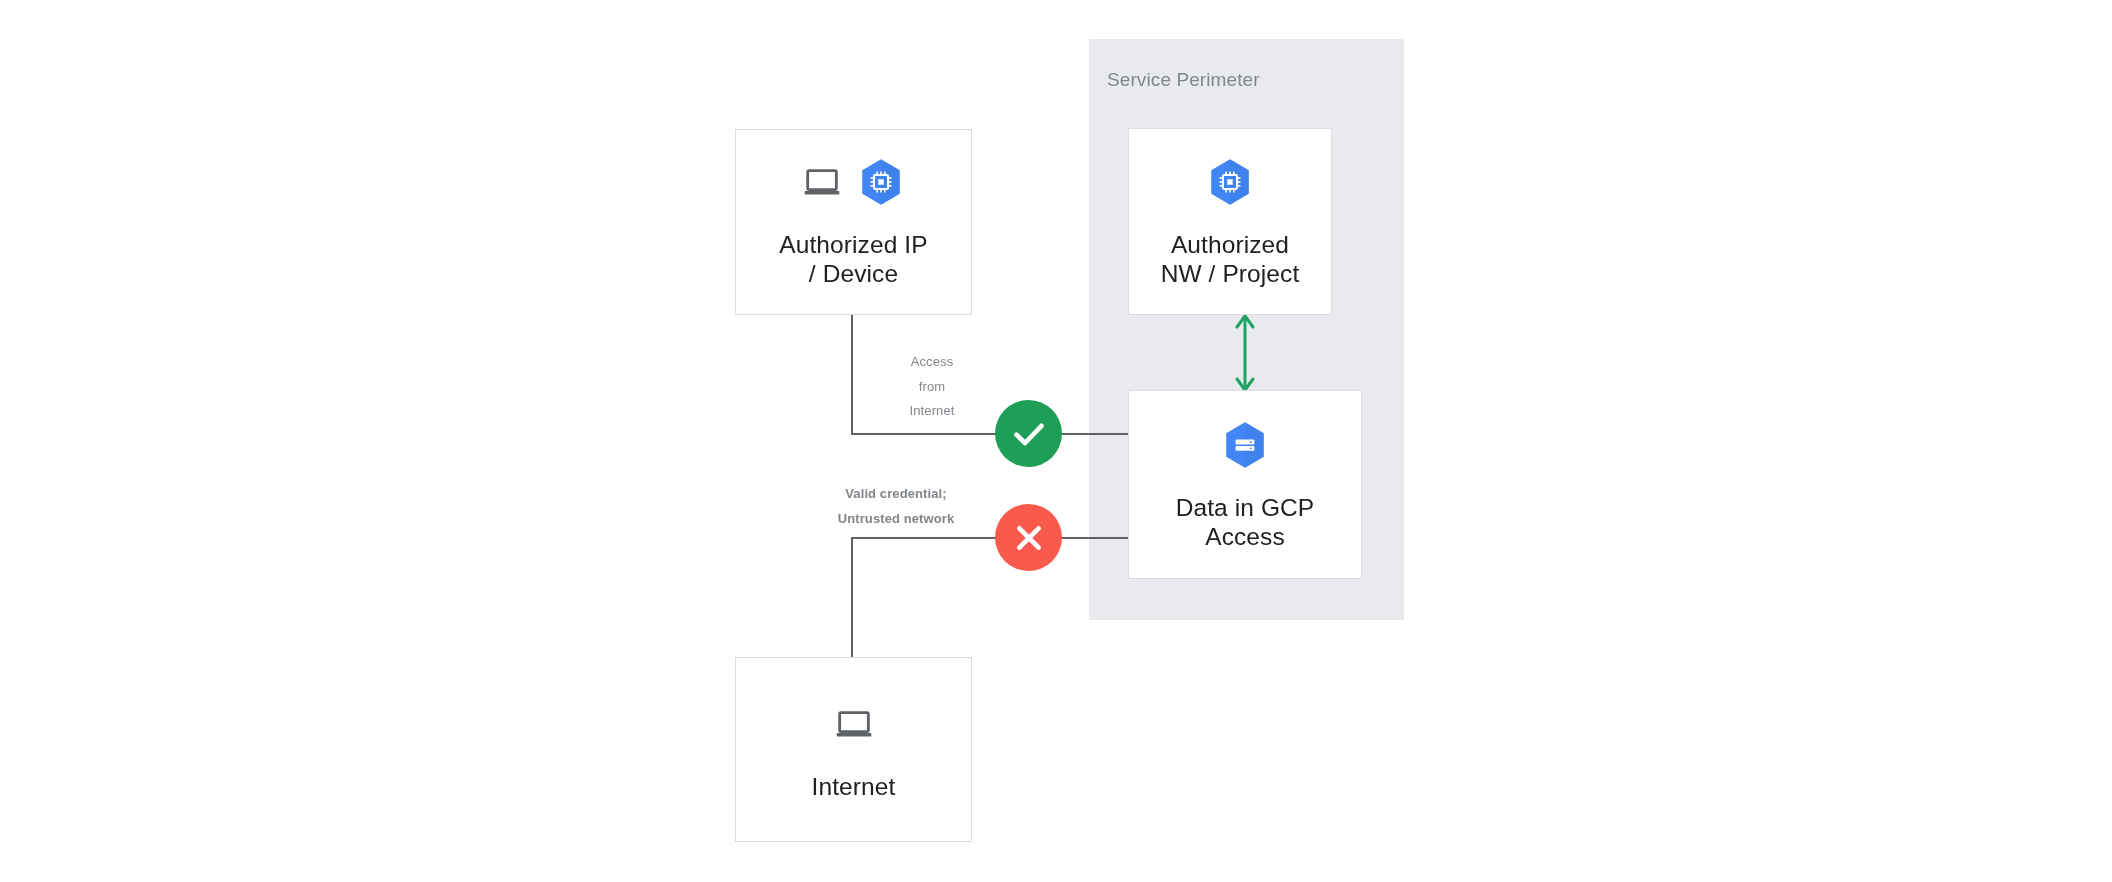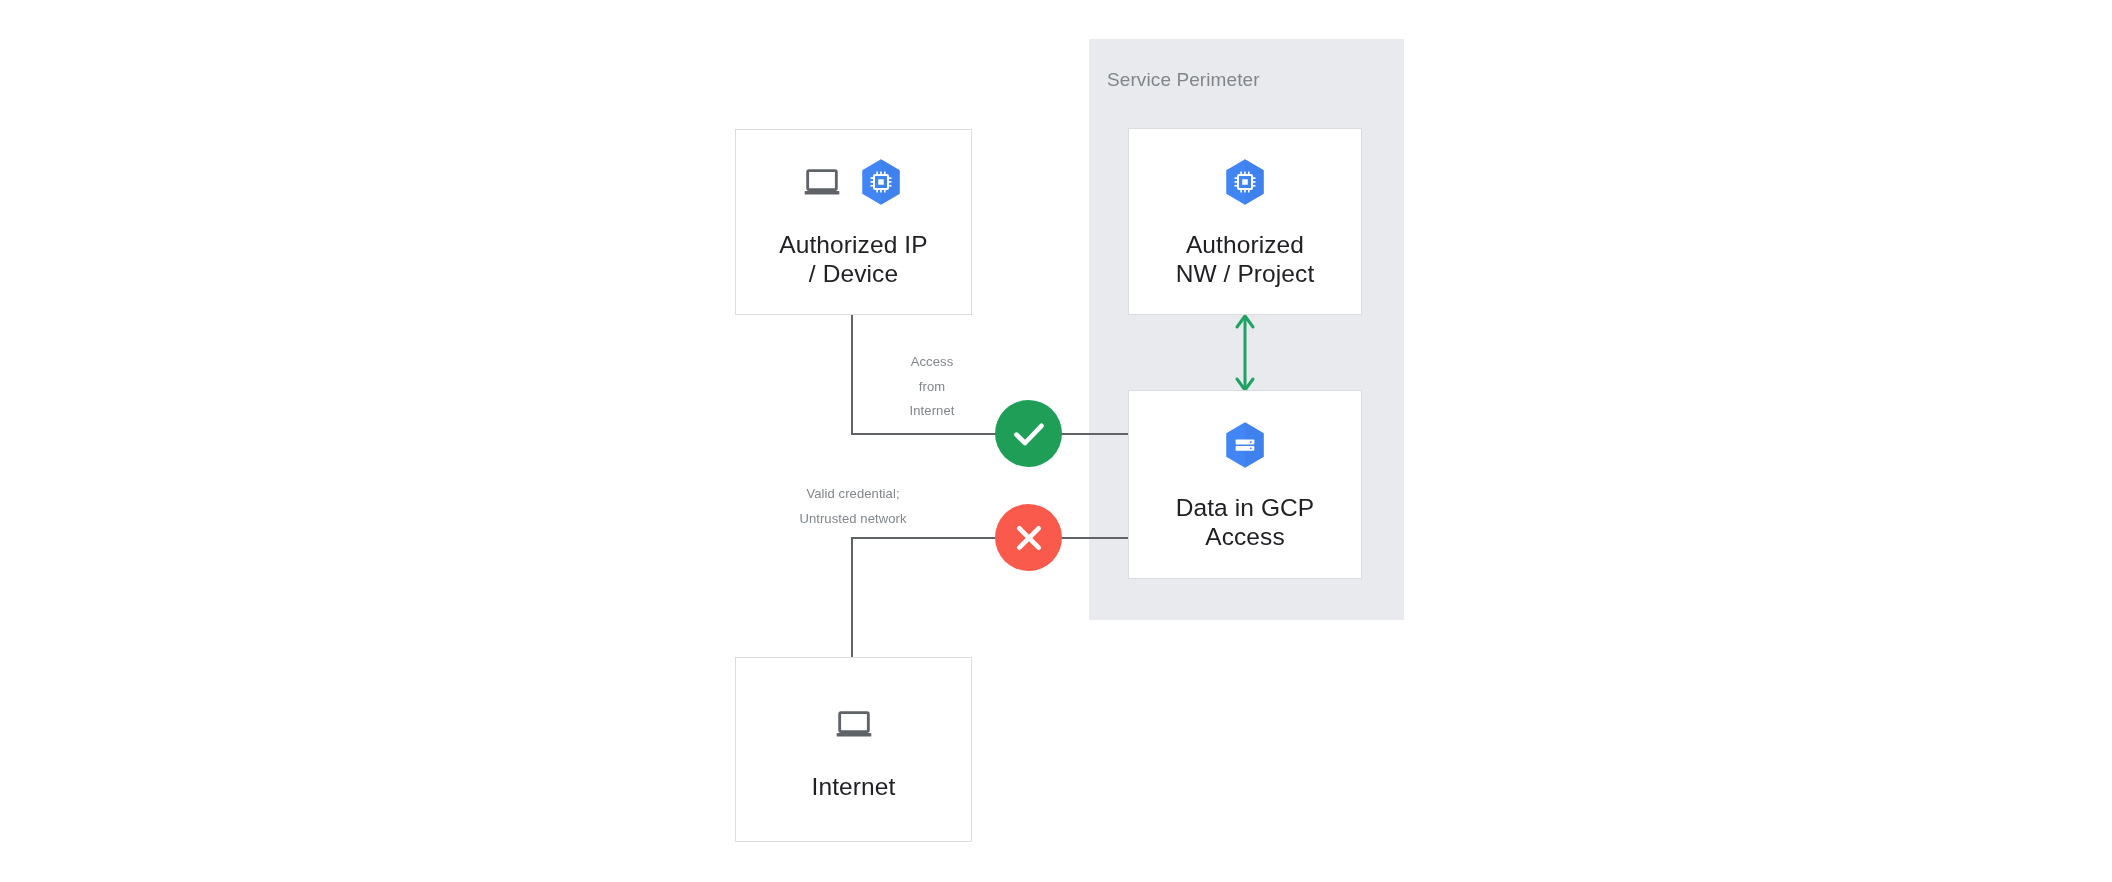--- a/index.html
+++ b/index.html
@@ -64,21 +64,21 @@
   .node-label {
     font-size: 24.5px;
     line-height: 29px;
     color: #202124;
     text-align: center;
     letter-spacing: 0.1px;
     white-space: pre-line;
   }
 
   #card-authorized-ip   { left: 735px;  top: 129px; width: 237px; height: 186px; }
-  #card-authorized-nw   { left: 1128px; top: 128px; width: 234px; height: 187px; }
+  #card-authorized-nw   { left: 1128px; top: 128px; width: 204px; height: 187px; }
   #card-data-gcp        { left: 1128px; top: 390px; width: 234px; height: 189px; }
   #card-internet        { left: 735px;  top: 657px; width: 237px; height: 185px; }
 
   
   .icon-laptop  { width: 40px; height: 40px; display: block; }
   .icon-hexagon { width: 50px; height: 50px; display: block; }
 
   
   .conn {
     position: absolute;
@@ -106,23 +106,24 @@
     text-align: center;
     letter-spacing: 0.1px;
     white-space: pre-line;
   }
   #label-access-from-internet {
     left: 862px;
     top: 350px;
     width: 140px;
   }
   #label-valid-credential {
-    left: 747px;
+    left: 790px;
     top: 482px;
     width: 212px;
+    font-weight: bold;
   }
 
   
   .status-badge {
     position: absolute;
     width: 67px;
     height: 67px;
     border-radius: 50%;
     display: flex;
     align-items: center;

